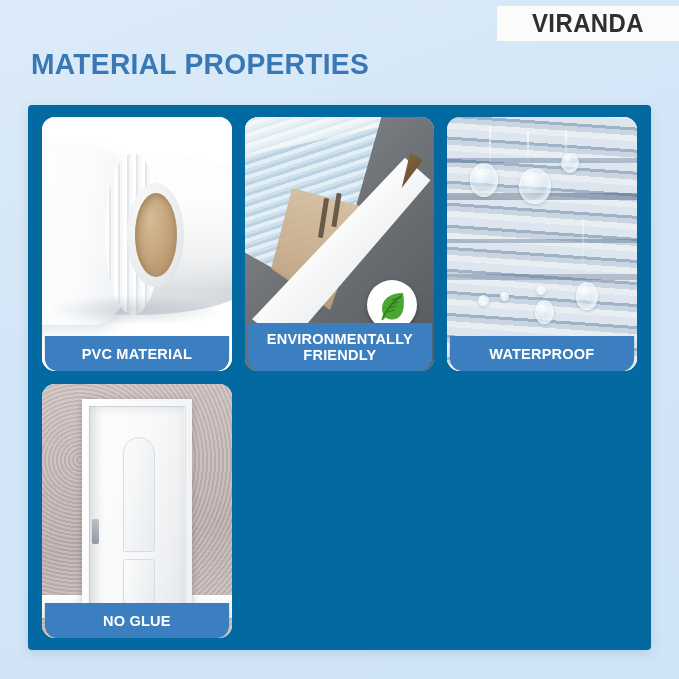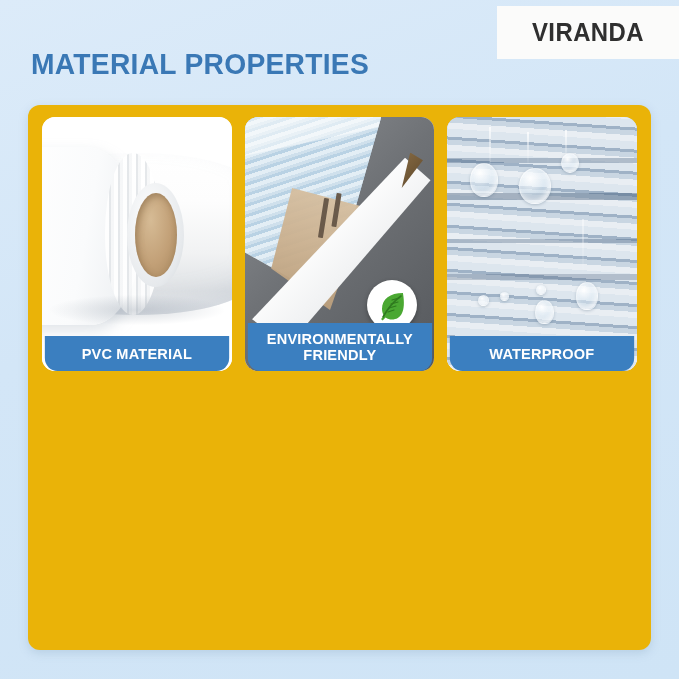--- a/index.html
+++ b/index.html
@@ -5,40 +5,40 @@
   html,body{margin:0;padding:0;}
   body{
     width:679px;height:679px;overflow:hidden;
     font-family:"Liberation Sans",sans-serif;
     background:linear-gradient(160deg,#dcebf9 0%,#d3e6f7 40%,#cfe4f6 100%);
   }
   .page{position:relative;width:679px;height:679px;}
 
   
   .brand-box{
-    position:absolute;top:6px;left:497px;width:182px;height:53px;
+    position:absolute;top:6px;left:497px;width:182px;height:35px;
     background:#fbfbfa;
     display:flex;align-items:center;justify-content:center;
   }
   .brand-text{
     font-size:26px;font-weight:700;letter-spacing:.5px;
     color:#2f2f2f;font-family:"Liberation Sans",sans-serif;
     transform:scaleX(.92);
   }
   .headline{
     position:absolute;left:31px;top:47px;
     font-size:30px;font-weight:700;letter-spacing:.3px;
     color:#3a78b5;transform:scaleX(.94);transform-origin:left center;
     white-space:nowrap;
   }
 
   
   .card{
     position:absolute;left:28px;top:105px;width:623px;height:545px;
-    background:#eab308;border-radius:12px;
+    background:#0369a1;border-radius:4px;
     box-shadow:0 3px 10px rgba(120,150,180,.28);
   }
   .grid{
     position:absolute;left:14px;top:12px;
     width:595px;height:521px;
     display:grid;
     grid-template-columns:repeat(3,1fr);
     grid-template-rows:1fr 1fr;
     gap:13px 13px;
   }
@@ -340,16 +340,32 @@
           <div class="drop" style="left:28%;top:69%;width:7px;height:7px;"></div>
           <div class="drop" style="left:47%;top:66%;width:8px;height:8px;"></div>
           <div class="streak" style="left:71%;top:40%;height:22%;opacity:.6;"></div>
         </div>
         <div class="label">
           <span>WATERPROOF</span>
         </div>
       </div>
 
 
+      <div class="tile">
+        <div class="photo glue">
+          <div class="wall"></div>
+          <div class="skirt"></div>
+          <div class="frame"></div>
+          <div class="door">
+            <div class="panel p-top"></div>
+            <div class="panel p-bot"></div>
+          </div>
+          <div class="handle"></div>
+          <div class="dark"></div>
+        </div>
+        <div class="label">
+          <span>NO GLUE</span>
+        </div>
+      </div>
 
     </div>
   </div>
 </div>
 
 </body></html>

